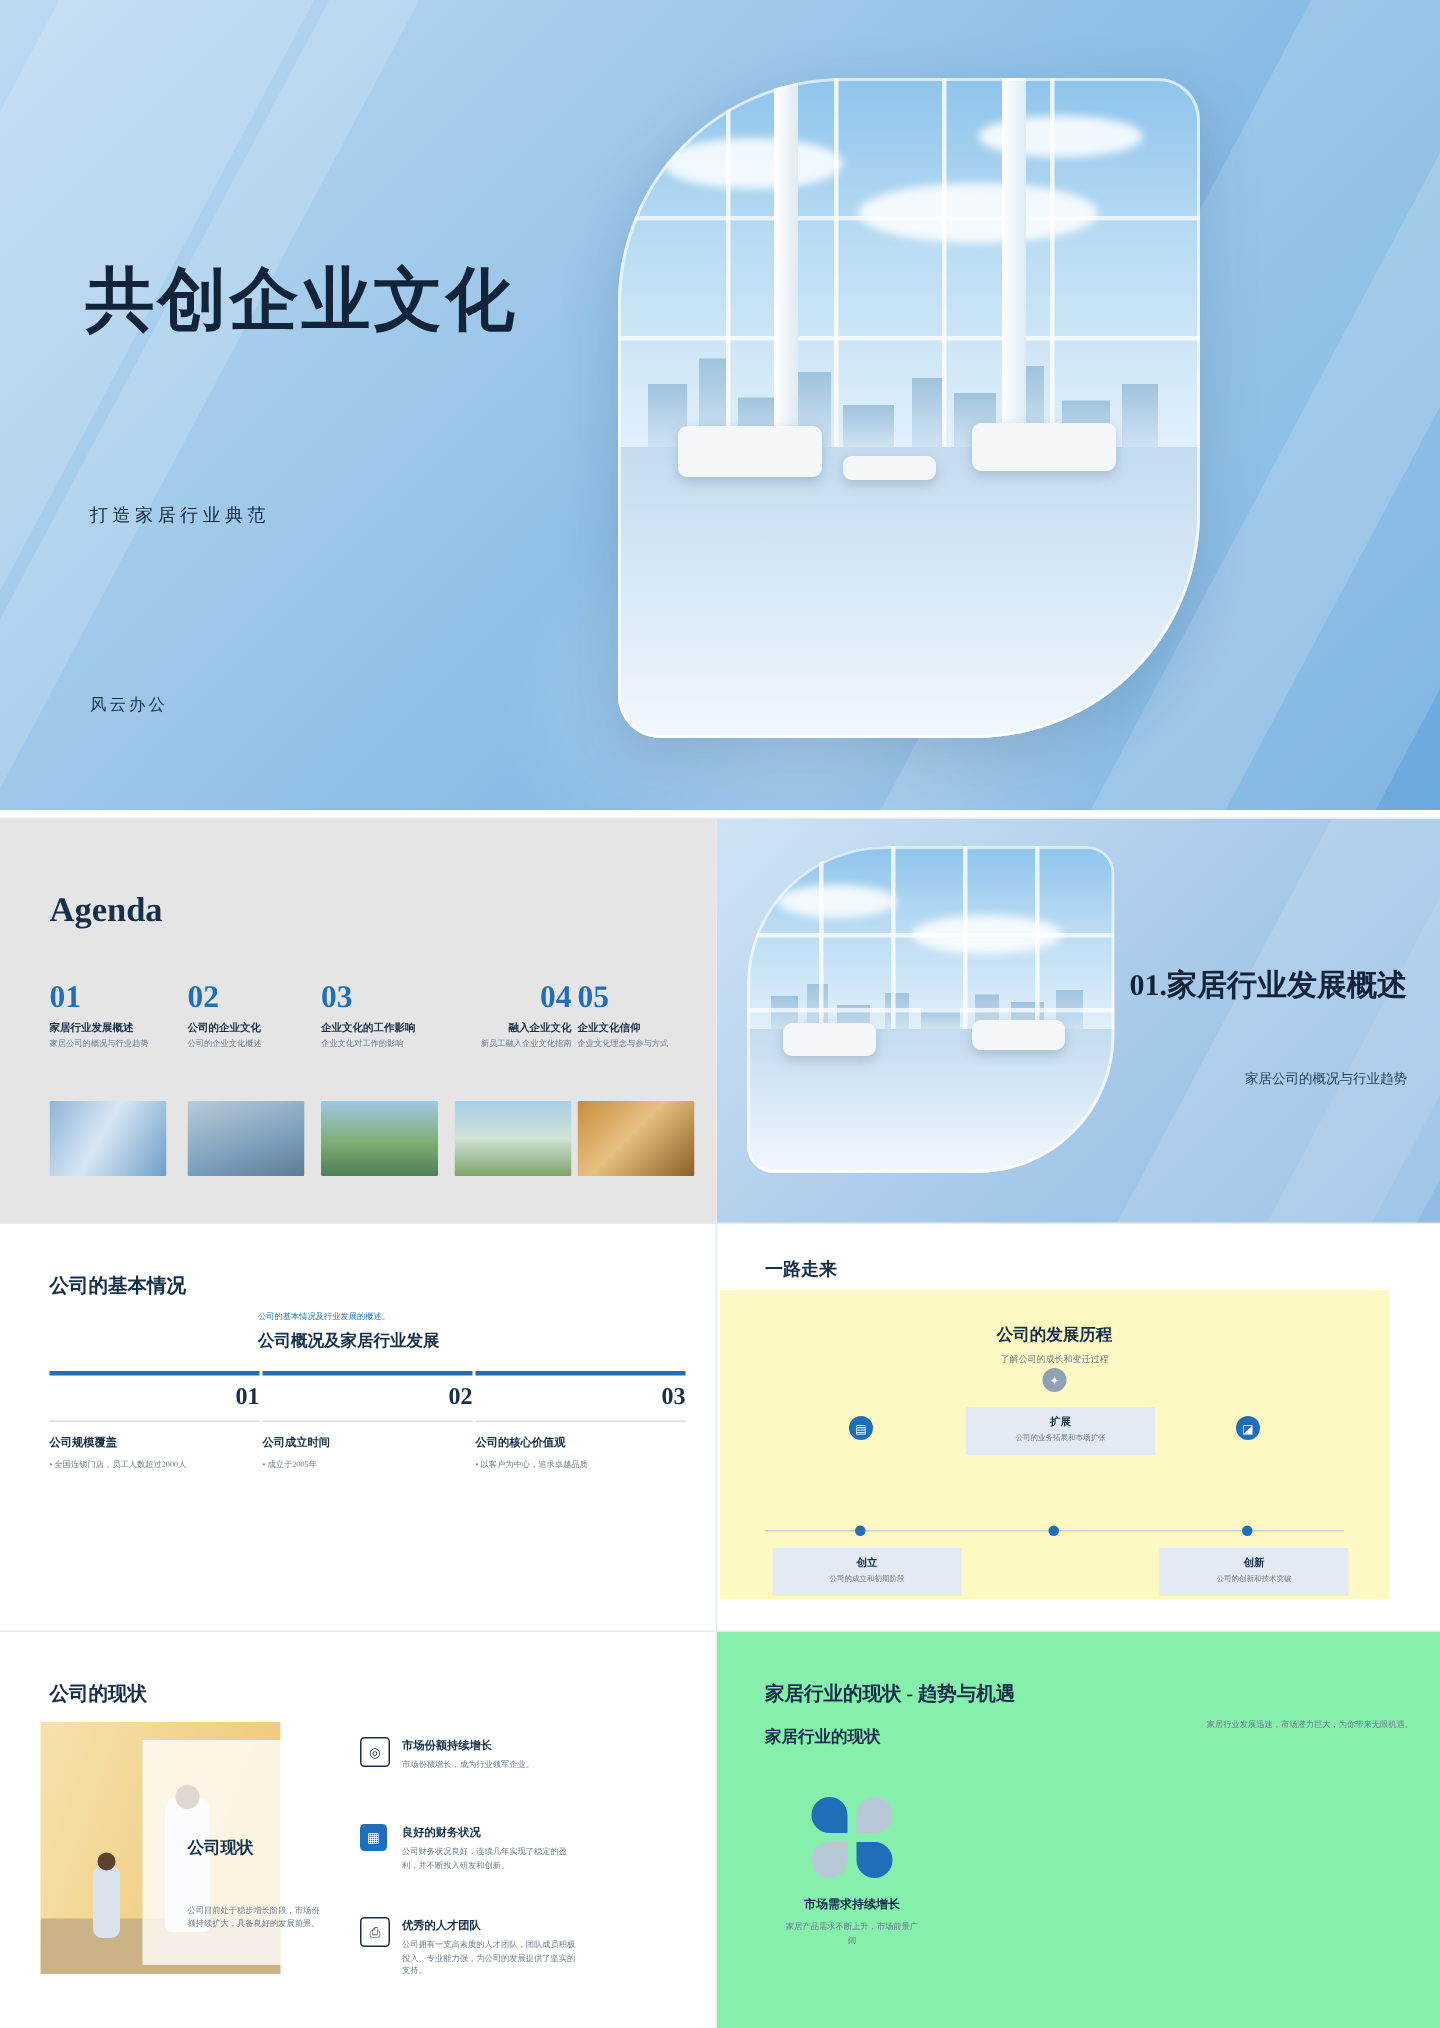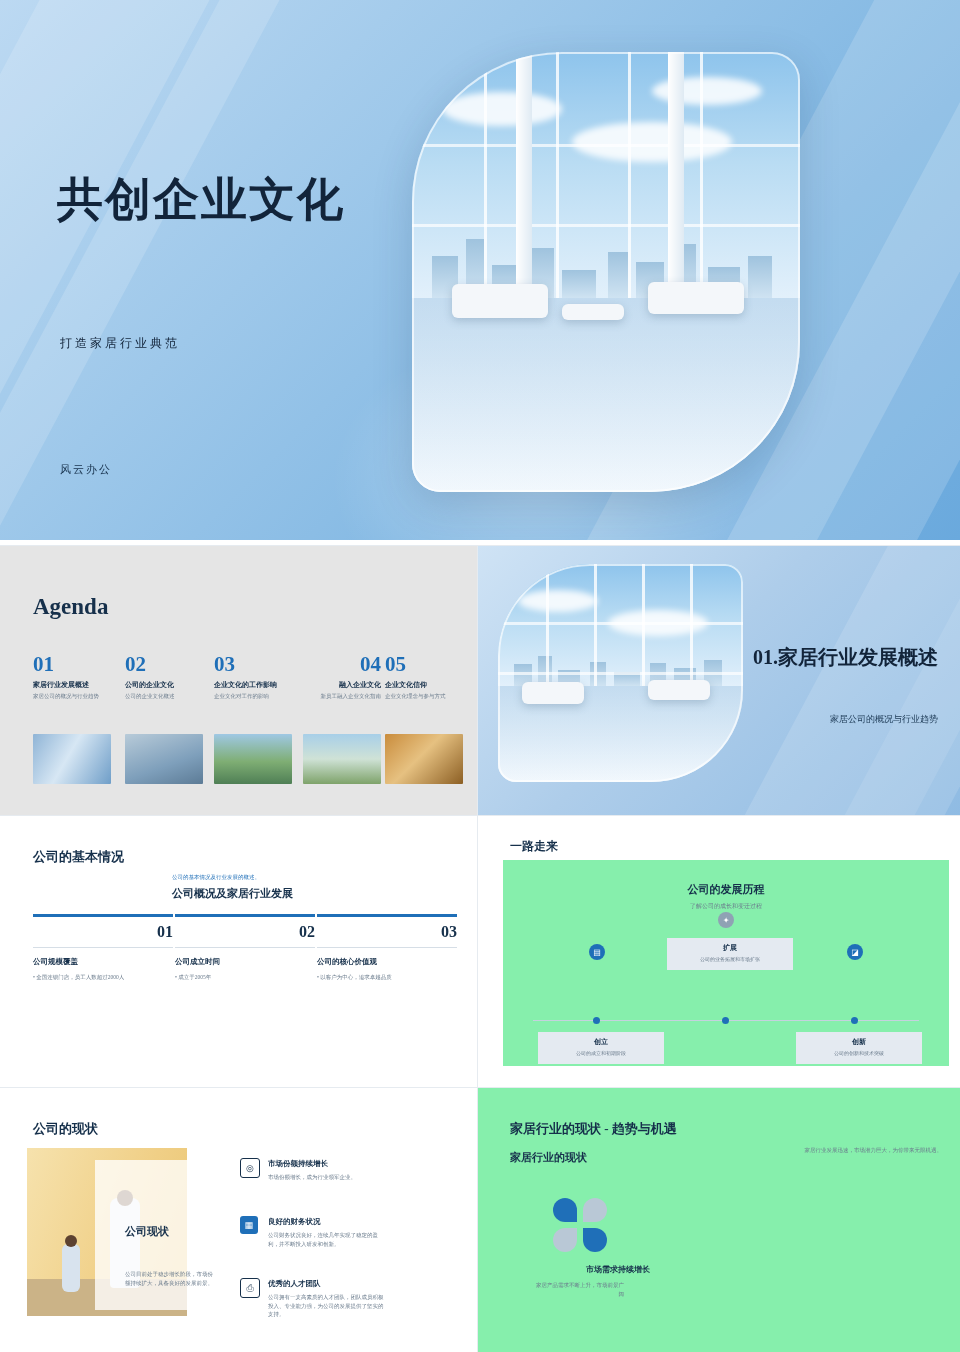--- a/index.html
+++ b/index.html
@@ -108,21 +108,21 @@
   .bcol{position:absolute;top:98px;width:140px;}
   .bcol .bar{height:3px;background:#1f6fb8;}
   .bcol .bnum{font-size:16px;font-weight:bold;color:#16304b;text-align:right;margin-top:6px;}
   .bcol .sep{height:1px;background:#d6dee6;margin-top:6px;}
   .bcol .bt{font-size:7.5px;font-weight:bold;color:#16304b;margin-top:9px;}
   .bcol .bd{font-size:5.5px;color:#6a7b8c;margin-top:6px;line-height:1.5;}
 
   
   .tl{position:absolute;left:478px;top:816px;width:482px;height:272px;background:#fff;}
   .tl-h{position:absolute;left:32px;top:22px;font-size:12px;font-weight:bold;color:#16304b;}
-  .tl-card{position:absolute;left:25px;top:44px;width:446px;height:206px;background:#86efac;}
+  .tl-card{position:absolute;left:2px;top:44px;width:446px;height:206px;background:#fef9c3;}
   .tl-ct{position:absolute;left:0;right:0;top:22px;text-align:center;font-size:11px;font-weight:bold;color:#16304b;}
   .tl-cs{position:absolute;left:0;right:0;top:42px;text-align:center;font-size:6px;color:#6a7b8c;}
   .tl-line{position:absolute;left:30px;right:30px;top:160px;height:1px;background:#c4d2de;}
   .tl-node{position:absolute;width:16px;height:16px;border-radius:50%;
     background:#1f6fb8;color:#fff;font-size:8px;display:flex;align-items:center;justify-content:center;}
   .tl-dot{position:absolute;width:7px;height:7px;border-radius:50%;background:#1f6fb8;top:157px;}
   .tl-box{position:absolute;width:118px;background:#e4eaf1;padding:5px 4px 7px;text-align:center;}
   .tl-bt{font-size:7px;font-weight:bold;color:#16304b;}
   .tl-bd{font-size:5px;color:#6a7b8c;margin-top:3px;line-height:1.4;}
   .tl-node.gray{background:#8fa2b4;}
@@ -400,21 +400,21 @@
       <div class="ft">优秀的人才团队</div>
       <div class="fd">公司拥有一支高素质的人才团队，团队成员积极投入、专业能力强，为公司的发展提供了坚实的支持。</div>
     </div>
   </div>
 
   <div class="ind">
     <div class="ind-h">家居行业的现状 - 趋势与机遇</div>
     <div class="ind-note">家居行业发展迅速，市场潜力巨大，为你带来无限机遇。</div>
     <div class="ind-sub">家居行业的现状</div>
 
-    <div class="ind-col" style="left:32px;text-align:right;">
+    <div class="ind-col" style="left:20px;">
       <div class="petals">
         <div class="petal p-tl" style="background:#1f6fb8;"></div>
         <div class="petal p-tr" style="background:#b9c8d6;"></div>
         <div class="petal p-bl" style="background:#b9c8d6;"></div>
         <div class="petal p-br" style="background:#1f6fb8;"></div>
       </div>
       <div class="ind-ct">市场需求持续增长</div>
       <div class="ind-cd">家居产品需求不断上升，市场前景广阔</div>
     </div>
 

